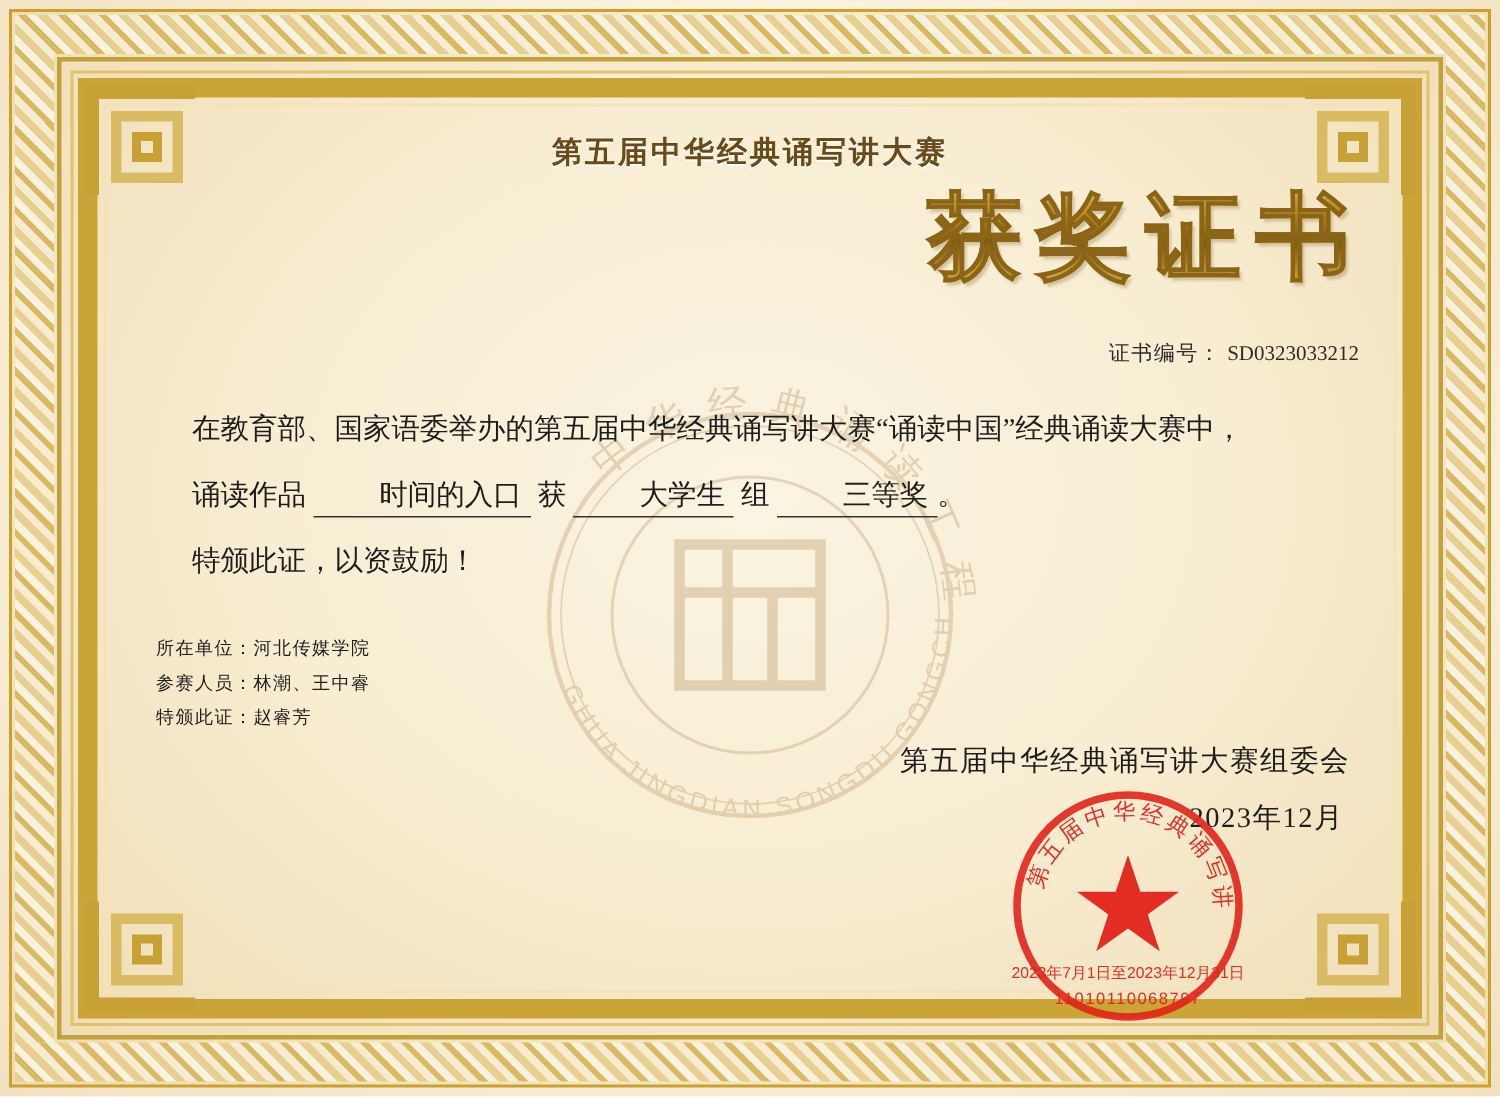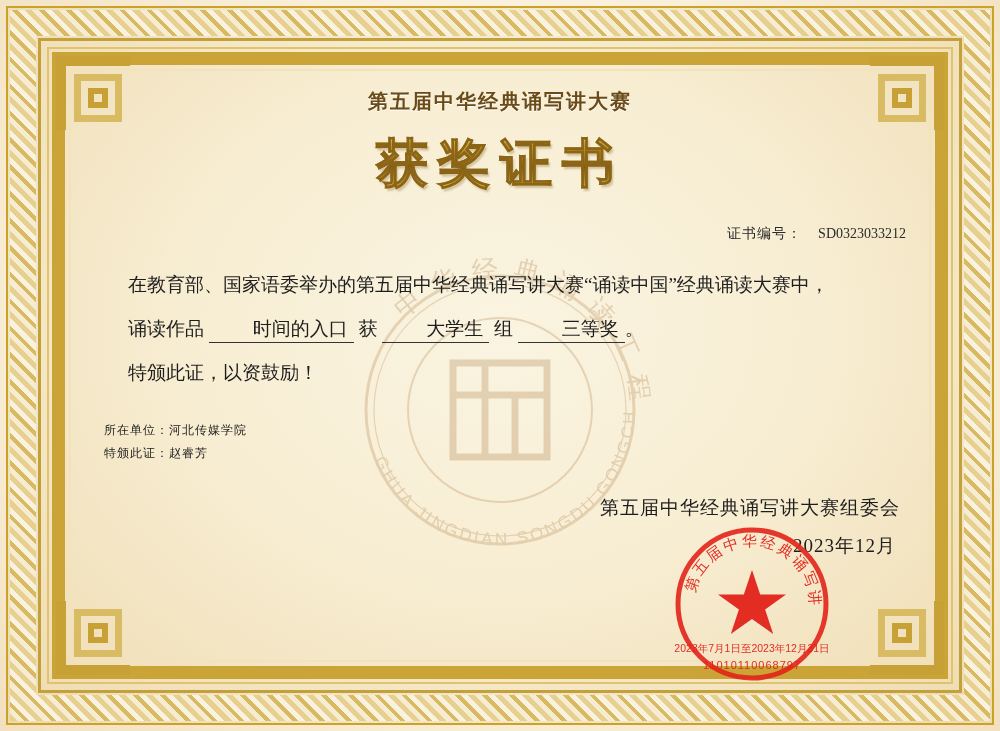--- a/index.html
+++ b/index.html
@@ -109,41 +109,40 @@
   .subtitle {
     text-align: center;
     font-size: 20px;
     letter-spacing: 2px;
     color: #6a4a17;
     font-weight: bold;
     margin-top: 10px;
     text-shadow: 0 1px 0 #fff;
   }
   .maintitle {
-    text-align: center;
-    margin-top: 14px;
-    font-size: 52px;
+    text-align: right;
+    font-size: 63px;
     font-weight: bold;
     letter-spacing: 10px;
     background: linear-gradient(180deg, #f7e7a8 0%, #d4a62b 28%, #8a5c12 55%, #d9ae3c 78%, #f6e6a6 100%);
     -webkit-background-clip: text;
     background-clip: text;
     color: transparent;
     -webkit-text-stroke: 1px #8a6417;
     text-shadow: 2px 3px 2px rgba(120,80,12,0.28);
   }
   .cert-no {
     margin-top: 26px;
     text-align: right;
     font-size: 14px;
     color: #2a2a2a;
     padding-right: 4px;
   }
   .cert-no .label { letter-spacing: 1px; }
-  .cert-no .value { margin-left: 16px; }
+  .cert-no .value { margin-left: 4px; }
 
   .body-text {
     margin-top: 22px;
     font-size: 19px;
     line-height: 2.1;
     color: #1d1d1d;
   }
   .para {
     text-indent: 2em;
     margin: 0 0 4px 0;
@@ -256,20 +255,23 @@
         <span class="blank w-award">三等奖</span><span>。</span>
       </p>
       <p class="para">特颁此证，以资鼓励！</p>
     </div>
 
     <div class="info-block">
       <div class="info-row">
         <span class="info-label">所在单位：</span><span class="info-value">河北传媒学院</span>
       </div>
       <div class="info-row">
+        <span class="info-label">参赛人员：</span><span class="info-value">林潮、王中睿</span>
+      </div>
+      <div class="info-row">
         <span class="info-label">特颁此证：</span><span class="info-value">赵睿芳</span>
       </div>
     </div>
 
     <div class="sign">
       <span class="org">第五届中华经典诵写讲大赛组委会</span>
       <span class="date">2023年12月</span>
     </div>
 
   </div>

